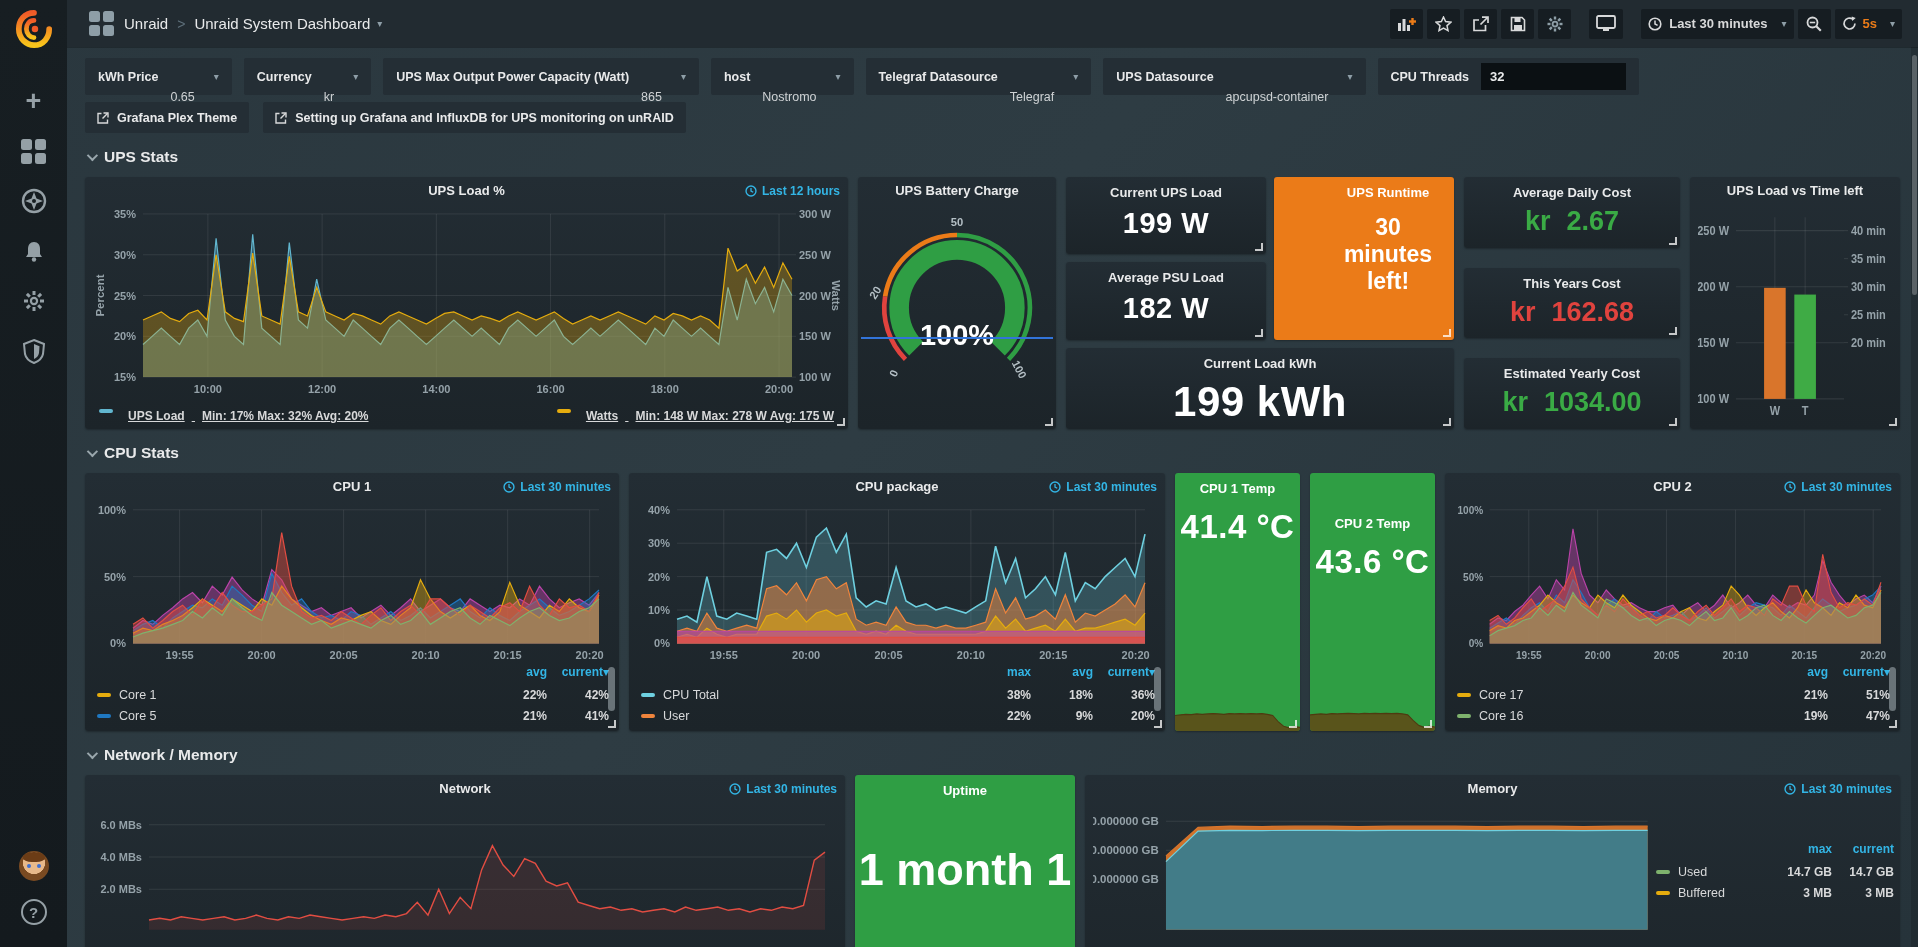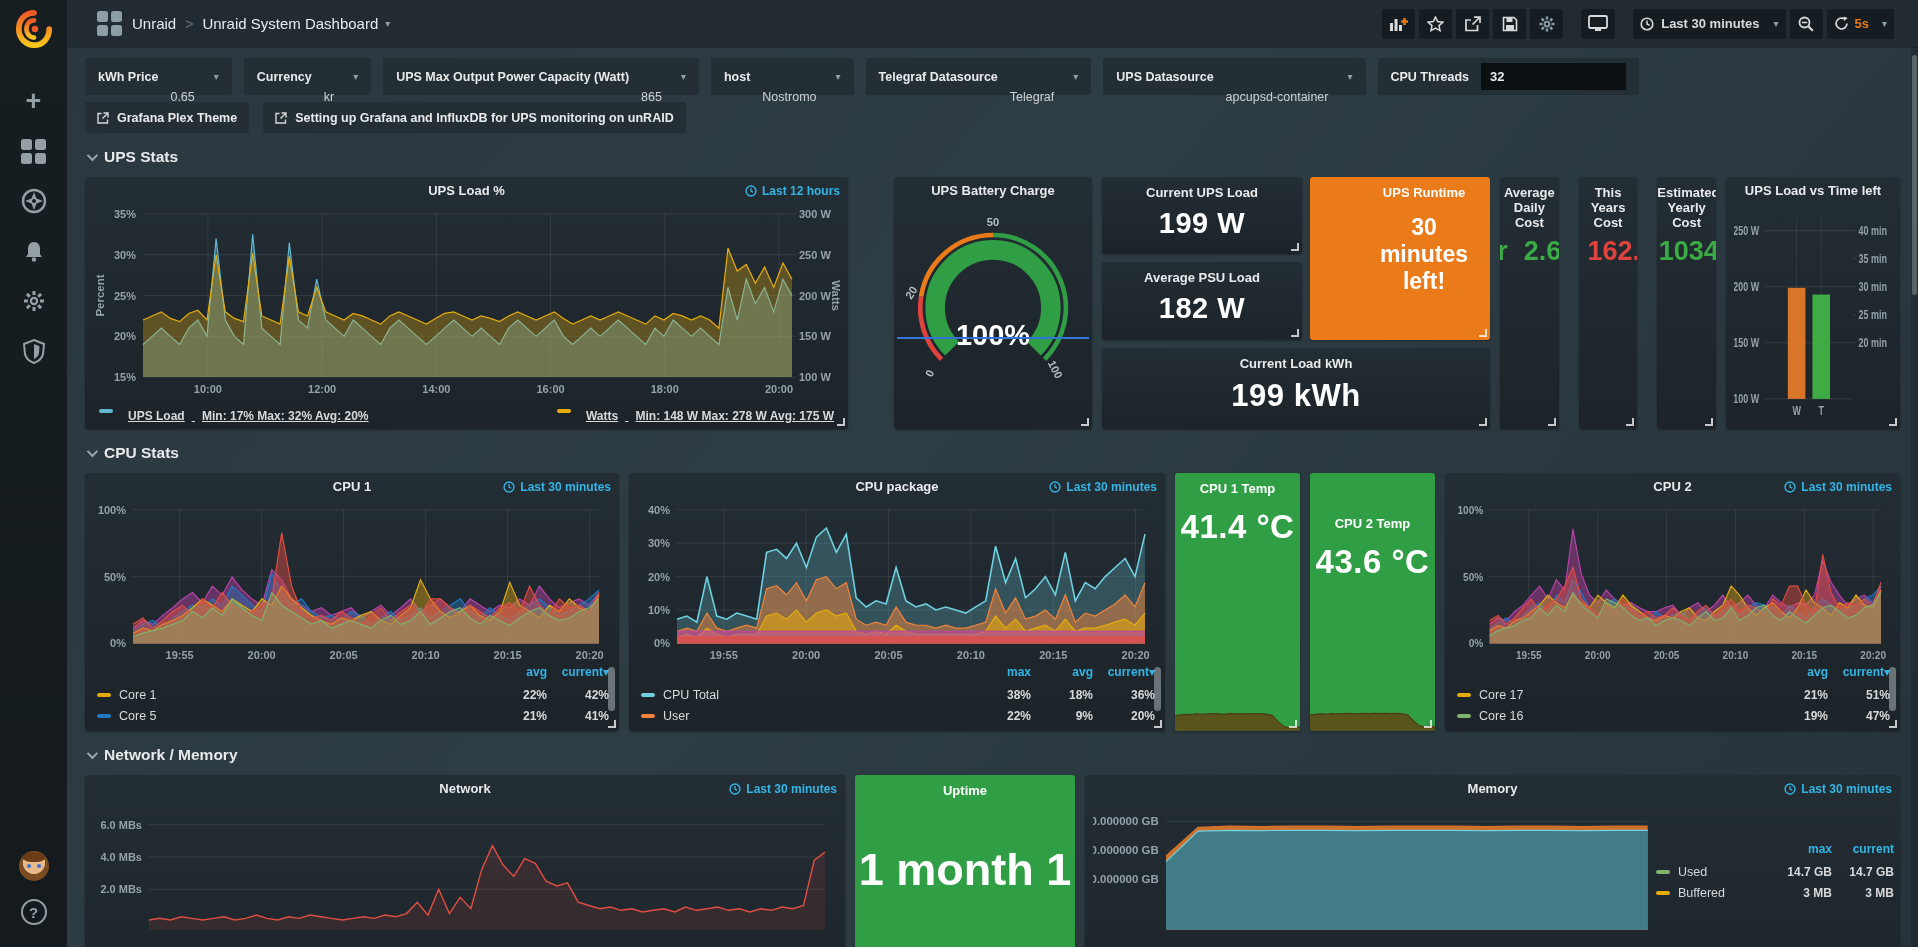--- a/index.html
+++ b/index.html
@@ -23,21 +23,21 @@
   .avatar::before { content:""; position:absolute; left:4px; right:4px; top:1px; height:10px;
     border-radius:50% 50% 40% 40%; background:#6b3c16; }
   .avatar::after { content:""; position:absolute; left:8px; top:13px; width:4px; height:4px; border-radius:50%;
     background:#3d6fd1; box-shadow:10px 0 0 #3d6fd1; }
   .help-circle { width:26px; height:26px; border:2px solid #95a0a6; border-radius:50%;
     color:#95a0a6; font-size:15px; font-weight:bold; display:flex; align-items:center; justify-content:center;
     margin-bottom:22px; cursor:pointer; }
 
   
   .navbar { position:fixed; left:67px; right:0; top:0; height:47px; background:#222b31;
-    display:flex; align-items:center; padding:0 24px; z-index:40; box-shadow:0 1px 0 rgba(0,0,0,.25); }
+    display:flex; align-items:center; padding:0 16px; z-index:40; box-shadow:0 1px 0 rgba(0,0,0,.25); }
   .crumb-grid { margin:0 10px 0 6px; }
   .crumb-grid span { background:#8e9ea7; }
   .crumb { font-size:15px; color:#e9eaeb; cursor:pointer; }
   .crumb-sep { color:#5e707b; margin:0 9px; font-size:14px; }
   .caret { color:#8e9ea7; font-size:10px; margin-left:7px; }
   .nav-right { margin-left:auto; display:flex; align-items:center; gap:4px; }
   .nav-btn { height:30px; min-width:33px; padding:0 7px; background:#161d22; border-radius:2px;
     display:flex; align-items:center; justify-content:center; color:#d8d9da; cursor:pointer; }
   .nav-gap { width:10px; }
   .nav-btn svg { display:block; }
@@ -96,31 +96,31 @@
     justify-content:space-between; font-size:12px; font-weight:bold; color:#d8d9da; }
   .il-item { display:flex; align-items:flex-start; gap:7px; cursor:pointer;text-decoration:underline; }
 
   
   .stat-panel { text-align:center; overflow:hidden; }
   .stat-title { margin-top:8px; font-size:13px; font-weight:bold; color:#e9eaeb; }
   .stat-value { font-size:29px; font-weight:bold; color:#fff; margin-top:7px; letter-spacing:.5px; }
   .cost-value { font-size:27px; font-weight:bold; margin-top:6px; display:flex; justify-content:center; gap:16px; }
   .green-text { color:#3aab45; } .red-text { color:#e0433e; }
   .mid-grid { display:grid; grid-template-columns:200px 180px; grid-template-rows:1fr 1fr 1.05fr; gap:8px; width:388px; }
-  .cost-col { display:flex; gap:20px; width:216px; }
+  .cost-col { display:flex; flex-direction:column; gap:20px; width:216px; }
   .cost-col .panel { flex:1; }
   .runtime-panel { background:#eb7b18; grid-column:2; grid-row:1/3;padding-left:48px; }
   .runtime-panel .stat-title { color:#fff; }
   .runtime-value { font-size:23px; line-height:27px; font-weight:bold; color:#fff; margin-top:14px; }
   .green-panel { background:#2f9e44; }
   .green-panel .stat-value { font-size:33px; margin-top:12px; }
   .spark { position:absolute; left:0; right:0; bottom:0; height:34px; }
   .spark svg { width:100%; height:100%; display:block; }
 
-  .gauge-wrap { width:198px;margin-left:36px; }
+  .gauge-wrap { width:198px; }
   .gauge-svg { position:absolute; left:50%; top:30px; transform:translateX(-50%); width:188px; height:196px; }
   .gauge-line { position:absolute; left:3px; right:3px; top:160px; height:2px; background:#3274d9; z-index:2; }
 
   .uptime-value { font-size:45px; font-weight:bold; color:#fff; margin-top:46px; white-space:nowrap; }
 
   .mem-body { position:absolute; left:8px; right:6px; top:27px; bottom:4px; display:flex; }
   .mem-chart { flex:1; }
   .mem-legend { width:238px; position:relative; padding-top:40px; font-size:12px; }
 </style>
 </head>
@@ -448,21 +448,21 @@
           <div>minutes</div>
           <div>left!</div>
         </div>
       </div>
       <div class="panel stat-panel" style="grid-column:1;grid-row:2;">
         <div class="stat-title">Average PSU Load</div>
         <div class="stat-value">182 W</div>
       </div>
       <div class="panel stat-panel" style="grid-column:1/3;grid-row:3;">
         <div class="stat-title">Current Load kWh</div>
-        <div class="stat-value" style="font-size:31px;">199 kWh</div>
+        <div class="stat-value" style="font-size:42px;">199 kWh</div>
       </div>
     </div>
 
     <div class="cost-col">
       <div class="panel stat-panel">
         <div class="stat-title">Average Daily Cost</div>
         <div class="cost-value green-text">
           <span>kr</span>
             <span>2.67</span>
         </div>

